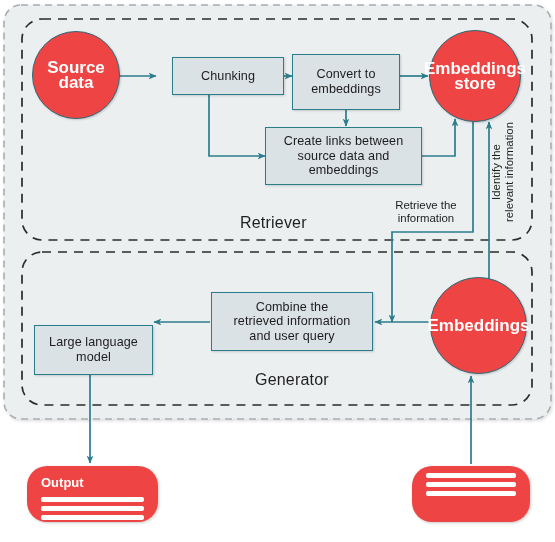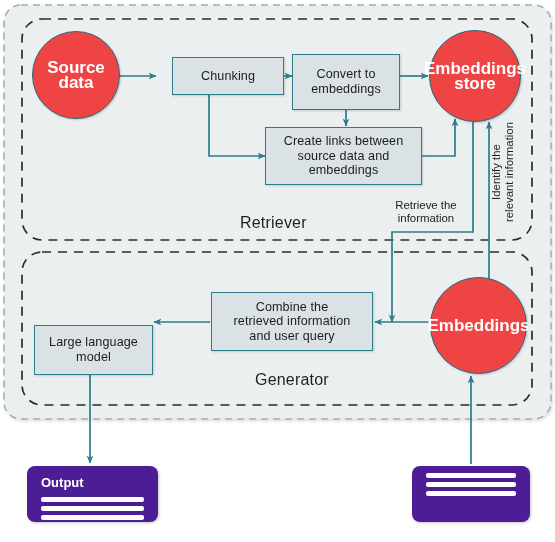--- a/index.html
+++ b/index.html
@@ -49,22 +49,22 @@
     background: #ef4444;
     border: 1.5px solid #2a6a79;
     color: #ffffff;
     font-weight: bold;
     font-size: 17px;
     line-height: 15px;
     box-shadow: 1px 1px 2px rgba(0,0,0,0.18);
   }
   
   .doc-card {
-    background: #4c1d95;
-    border-radius: 8px;
+    background: #ef4444;
+    border-radius: 20px;
     box-shadow: 1px 1px 3px rgba(0,0,0,0.22);
     display: block;
     padding: 0;
   }
   .doc-card .doc-title {
     color: #ffffff;
     font-weight: bold;
     font-size: 13px;
     margin: 9px 0 0 14px;
     text-align: left;

